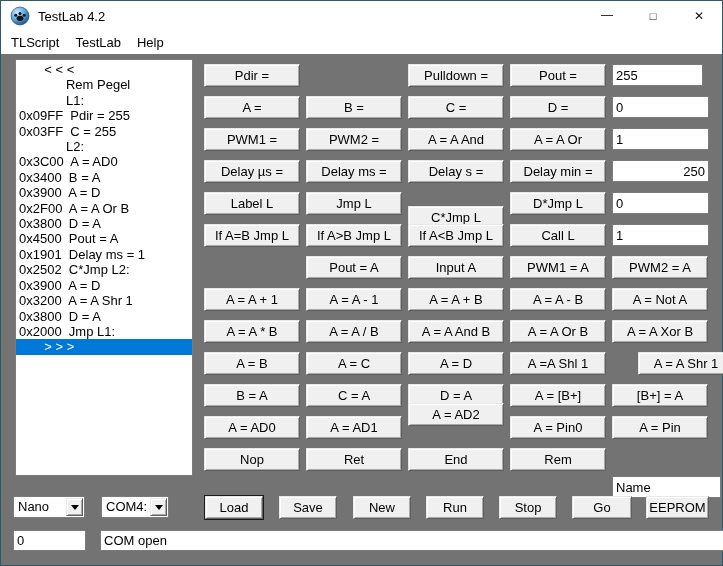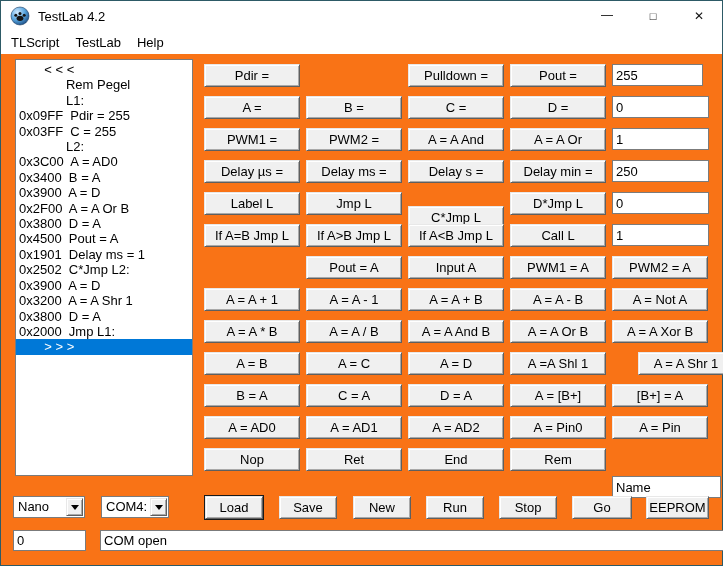--- a/index.html
+++ b/index.html
@@ -1,18 +1,18 @@
 <!DOCTYPE html>
 <html><head>
 <meta charset="utf-8">
 <style>
   html,body{margin:0;padding:0;width:723px;height:566px;overflow:hidden;
     font-family:"Liberation Sans",sans-serif;}
   .window{position:absolute;left:0;top:0;width:723px;height:566px;box-sizing:border-box;
-    border:1px solid #2d5a66;background:#f97316;}
+    border:1px solid #2d5a66;background:#737373;}
   
   .titlebar{position:absolute;left:0;top:0;width:100%;height:30px;background:#ffffff;
     display:flex;align-items:center;}
   .app-icon{width:20px;height:20px;margin-left:9px;display:inline-block;}
   .title-text{margin-left:8px;font-size:13px;color:#000;}
   .captions{position:absolute;right:0;top:0;height:30px;display:flex;}
   .capbtn{width:46px;height:30px;display:flex;align-items:center;justify-content:center;
     font-size:13px;color:#111;cursor:default;}
   .glyph.minimize{font-size:12px;position:relative;top:-1px;}
   .glyph.maximize{font-size:11px;}
@@ -139,21 +139,21 @@
     <input class="tfield" value="0" style="left: 611px; top: 95px; width: 97px;">
     <div class="gbtn" style="left: 203px; top: 127px;">PWM1 =</div>
     <div class="gbtn" style="left: 305px; top: 127px;">PWM2 =</div>
     <div class="gbtn" style="left: 407px; top: 127px;">A = A And</div>
     <div class="gbtn" style="left: 509px; top: 127px;">A = A Or</div>
     <input class="tfield" value="1" style="left: 611px; top: 127px; width: 97px;">
     <div class="gbtn" style="left: 203px; top: 159px;">Delay µs =</div>
     <div class="gbtn" style="left: 305px; top: 159px;">Delay ms =</div>
     <div class="gbtn" style="left: 407px; top: 159px;">Delay s =</div>
     <div class="gbtn" style="left: 509px; top: 159px;">Delay min =</div>
-    <input class="tfield" value="250" style="left: 611px; top: 159px; width: 97px;">
+    <input class="tfield" value="250" style="left: 611px; top: 159px; width: 97px; text-align: right;">
     <div class="gbtn" style="left: 203px; top: 191px;">Label L</div>
     <div class="gbtn" style="left: 305px; top: 191px;">Jmp L</div>
     <div class="gbtn" style="left: 407px; top: 191px; margin-top: 14px;">C*Jmp L</div>
     <div class="gbtn" style="left: 509px; top: 191px;">D*Jmp L</div>
     <input class="tfield" value="0" style="left: 611px; top: 191px; width: 97px;">
     <div class="gbtn" style="left: 203px; top: 223px;">If A=B Jmp L</div>
     <div class="gbtn" style="left: 305px; top: 223px;">If A&gt;B Jmp L</div>
     <div class="gbtn" style="left: 407px; top: 223px;">If A&lt;B Jmp L</div>
     <div class="gbtn" style="left: 509px; top: 223px;">Call L</div>
     <input class="tfield" value="1" style="left: 611px; top: 223px; width: 97px;">
@@ -176,21 +176,21 @@
     <div class="gbtn" style="left: 407px; top: 351px;">A = D</div>
     <div class="gbtn" style="left: 509px; top: 351px;">A =A Shl 1</div>
     <div class="gbtn" style="left: 637px; top: 351px;">A = A Shr 1</div>
     <div class="gbtn" style="left: 203px; top: 383px;">B = A</div>
     <div class="gbtn" style="left: 305px; top: 383px;">C = A</div>
     <div class="gbtn" style="left: 407px; top: 383px;">D = A</div>
     <div class="gbtn" style="left: 509px; top: 383px;">A = [B+]</div>
     <div class="gbtn" style="left: 611px; top: 383px;">[B+] = A</div>
     <div class="gbtn" style="left: 203px; top: 415px;">A = AD0</div>
     <div class="gbtn" style="left: 305px; top: 415px;">A = AD1</div>
-    <div class="gbtn" style="left: 407px; top: 415px;">A = AD2</div>
+    <div class="gbtn" style="left: 407px; top: 402px;">A = AD2</div>
     <div class="gbtn" style="left: 509px; top: 415px;">A = Pin0</div>
     <div class="gbtn" style="left: 611px; top: 415px;">A = Pin</div>
     <div class="gbtn" style="left: 203px; top: 447px;">Nop</div>
     <div class="gbtn" style="left: 305px; top: 447px;">Ret</div>
     <div class="gbtn" style="left: 407px; top: 447px;">End</div>
     <div class="gbtn" style="left: 509px; top: 447px;">Rem</div>
     <input class="tfield" value="Name" style="left: 611px; top: 447px; width: 109px; margin-top: 28px;">
     <div class="gbtn bbtn focused" style="left: 204px; top: 495px; width: 58px;">Load</div>
     <div class="gbtn bbtn" style="left: 278px; top: 495px; width: 58px;">Save</div>
     <div class="gbtn bbtn" style="left: 352px; top: 495px; width: 58px;">New</div>

